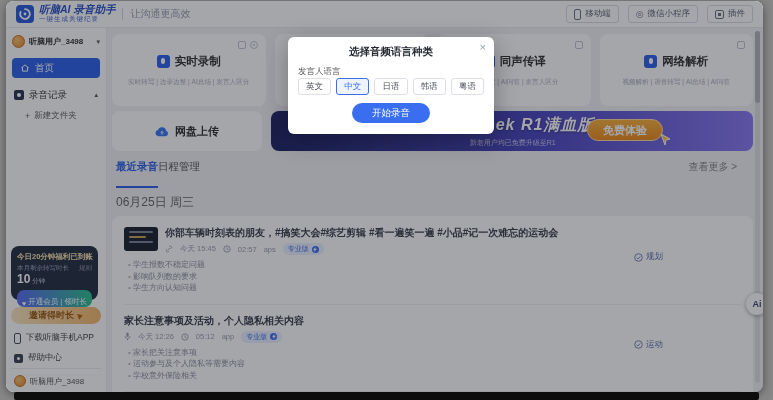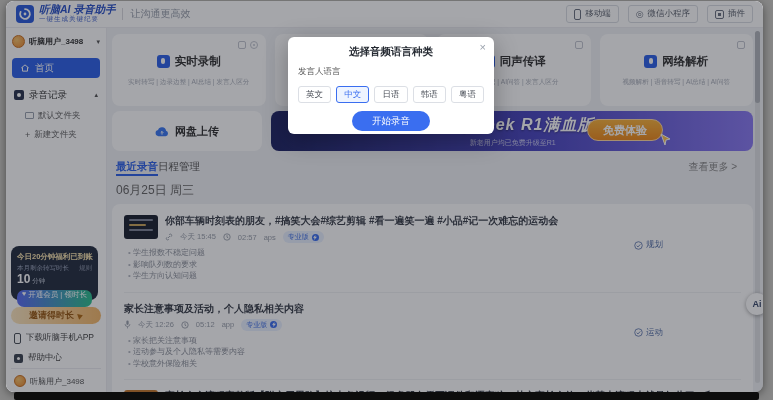--- a/index.html
+++ b/index.html
@@ -38,21 +38,21 @@
 .ic-rec::after{content:"";position:absolute;left:3px;top:3px;width:4px;height:4px;background:#fff;border-radius:50%}
 .ic-folder{width:9px;height:7px;border:1px solid #98a0ad;border-radius:1px}
 .plus::before{content:"+";font-size:9px;color:#666}
 .ic-grid{width:4px;height:4px;background:#2b3550;box-shadow:5px 0 #2b3550,0 5px #2b3550,5px 5px #2b3550;margin:0 6px 5px 1px}
 .promo{position:absolute;top:218px;left:5px;right:8px;height:54px;background:#252e40;border-radius:8px;padding:6px 6px 5px}
 .promo-title{font-size:7.5px;font-weight:bold;color:#f7e3ae;white-space:nowrap}
 .promo-sub{display:flex;font-size:6.5px;color:#98a2b8;margin-top:2px}
 .promo-rule{margin-left:auto;color:#8a93a6;cursor:pointer}
 .promo-min{color:#fff;font-size:12px;font-weight:bold;line-height:12px}
 .promo-min b{font-size:6.5px;font-weight:normal;color:#cbd2e0;margin-left:2px}
-.promo-cta{margin-top:3px;height:17px;border-radius:7px;background:linear-gradient(90deg,#5a6cf3,#2ec08e);color:#fff;font-size:7.5px;display:flex;align-items:flex-start;justify-content:center;gap:2px;cursor:pointer;white-space:nowrap}
+.promo-cta{margin-top:3px;height:17px;border-radius:7px;background:linear-gradient(90deg,#5a6cf3,#2ec08e);color:#fff;font-size:7.5px;display:flex;align-items:flex-end;justify-content:center;gap:2px;cursor:pointer;white-space:nowrap}
 .heart{font-size:7px;color:#fff}
 .invite{position:absolute;top:279px;left:5px;right:5px;height:17px;border-radius:9px;background:linear-gradient(90deg,#fce6bf,#f4b86a);color:#9a5b16;font-size:9px;font-weight:bold;display:flex;align-items:center;justify-content:center;gap:4px;cursor:pointer}
 .inv-arrow{width:0;height:0;border-left:5px solid #b06a14;border-top:3px solid transparent;border-bottom:3px solid transparent;transform:rotate(-20deg)}
 .side-row{position:absolute;left:8px;display:flex;align-items:center;gap:5px;font-size:8.5px;color:#444;cursor:pointer}
 .ic-app{width:7px;height:11px;border:1px solid #4a4f58;border-radius:2px}
 .ic-help{width:9px;height:9px;background:#3d4452;border-radius:2px;position:relative}
 .ic-help::after{content:"";position:absolute;left:3px;top:3px;width:3px;height:3px;background:#fff;border-radius:50%}
 .side-div{position:absolute;left:5px;right:5px;top:340px;height:1px;background:#ececf0}
 .bottom-user{position:absolute;left:8px;top:347px;display:flex;align-items:center;gap:4px}
 .avatar-sm{width:12px;height:12px;border-radius:50%;background:radial-gradient(circle at 35% 35%,#f6c26b,#e8872f);border:1px solid #c96f1e}
@@ -70,21 +70,21 @@
 .mini-gear::after{content:"";position:absolute;left:2px;top:2px;width:2px;height:2px;background:#c2c6cf;border-radius:50%}
 .row2{display:flex;gap:9px;margin-top:5px}
 .upload-card{width:150px;height:40px;background:#fff;border-radius:8px;display:flex;align-items:center;justify-content:center;gap:6px;font-size:11px;font-weight:bold;color:#333;cursor:pointer}
 .banner{flex:1;height:40px;border-radius:8px;background:linear-gradient(90deg,#1e2464,#4a46c0 55%,#8a7af2);position:relative;overflow:hidden;cursor:pointer}
 .banner-text{position:absolute;left:160px;top:4px;text-align:center}
 .banner-title{font-size:16px;font-weight:800;font-style:italic;color:#fff;letter-spacing:1px;text-shadow:0 1px 2px rgba(0,0,0,.35);white-space:nowrap}
 .banner-sub{font-size:7px;color:rgba(255,255,255,.68);margin-top:2px}
 .banner-cta{position:absolute;right:90px;top:8px;height:22px;padding:0 15px;border-radius:12px;background:linear-gradient(#f9b23a,#ee8a1c);border:1px solid #ffd9a0;color:#fff;font-size:11px;font-weight:bold;display:flex;align-items:center;cursor:pointer}
 .cursor-ic{position:absolute;right:80px;top:22px}
 .tabs-row{display:flex;align-items:baseline;margin-top:9px;padding-left:4px}
-.tab-active{font-size:10.5px;font-weight:bold;color:#2e62e9;border-bottom:2px solid #2e62e9;padding-bottom:0;cursor:pointer}
+.tab-active{font-size:10.5px;font-weight:bold;color:#2e62e9;border-bottom:2px solid #2e62e9;padding-bottom:12px;cursor:pointer}
 .tab{font-size:10.5px;color:#555;cursor:pointer}
 .view-more{margin-left:auto;font-size:10px;color:#888;margin-right:16px;cursor:pointer}
 .date-label{font-size:12px;color:#666;margin-top:6px;padding-left:4px}
 .list-card{margin-top:5px;background:#fff;border-radius:8px 8px 0 0;padding:9px 12px;height:200px;overflow:hidden}
 .rec-item{position:relative;padding:2px 0}
 .rec-head{display:flex;gap:7px;align-items:flex-start}
 .thumb{width:34px;height:24px;border-radius:3px;flex-shrink:0;overflow:hidden;position:relative}
 .thumb-dark{background:#1b2130;padding:4px 5px}
 .thumb-dark i{display:block;height:2px;background:#7d8496;margin-bottom:3px;border-radius:1px}
 .thumb-dark i:nth-child(2){width:70%;background:#c9a35a}
@@ -101,21 +101,21 @@
 .h-div{height:1px;background:#f1f2f4;margin:8px 0}
 .scroll-track{position:absolute;right:3px;top:30px;height:352px;width:5px;background:#dfe1e4;border-radius:3px}
 .scroll-thumb{width:5px;height:72px;background:#b2b5bb;border-radius:3px;cursor:pointer}
 .ai-fab{position:absolute;right:-5px;top:292px;width:22px;height:22px;border-radius:50%;background:#fff;box-shadow:0 1px 4px rgba(0,0,0,.35);display:flex;align-items:center;justify-content:center;font-size:9px;font-weight:bold;color:#3a4a6b;cursor:pointer;z-index:30}
 
 .overlay{position:absolute;inset:0;background:rgba(18,21,32,.38);z-index:40}
 .modal{position:absolute;left:282px;top:36px;width:206px;height:97px;background:#fff;border-radius:6px;z-index:50;box-shadow:0 6px 24px rgba(0,0,0,.3);padding:8px 10px}
 .modal-title{text-align:center;font-size:10.5px;font-weight:bold;color:#262b33}
 .modal-close{position:absolute;top:4px;right:8px;font-size:11px;color:#9aa1ac;cursor:pointer}
 .modal-label{font-size:8.5px;color:#555;margin-top:7px}
-.chips{display:flex;gap:5px;margin-top:8px}
+.chips{display:flex;gap:5px;margin-top:0}
 .chip{flex:1;height:17px;border:1px solid #dcdfe5;border-radius:3px;background:#fff;font-size:8.5px;color:#4a4f58;display:flex;align-items:center;justify-content:center;cursor:pointer}
 .chip.active{border-color:#3a6ef0;color:#3a6ef0;background:#eef4ff}
 .modal-btn{width:78px;height:20px;border-radius:11px;background:#3a6ef0;color:#fff;font-size:9.5px;display:flex;align-items:center;justify-content:center;margin:8px auto 0;cursor:pointer}
 .m-ic{display:flex;align-items:center}
 </style>
 </head>
 <body>
 
 <div class="window">
 
@@ -159,24 +159,20 @@
         <div class="nav-home">
           <svg width="10" height="10" viewBox="0 0 16 16">
               <path d="M2 8l6-5 6 5M4 7v6h8V7" fill="none" stroke="#fff" stroke-width="1.6"></path>
             </svg>
           <span>首页</span>
         </div>
         <div class="nav-row">
           <span class="ic-rec"></span>
           <span>录音记录</span>
           <span class="caret caret-up"></span>
-        </div>
-        <div class="nav-sub">
-          <span class="ic-folder"></span>
-          <span>默认文件夹</span>
         </div>
         <div class="nav-sub">
           <span class="plus"></span>
           <span>新建文件夹</span>
         </div>
       </div>
 
       <div class="promo">
         <div class="promo-title">今日20分钟福利已到账</div>
         <div class="promo-sub">

